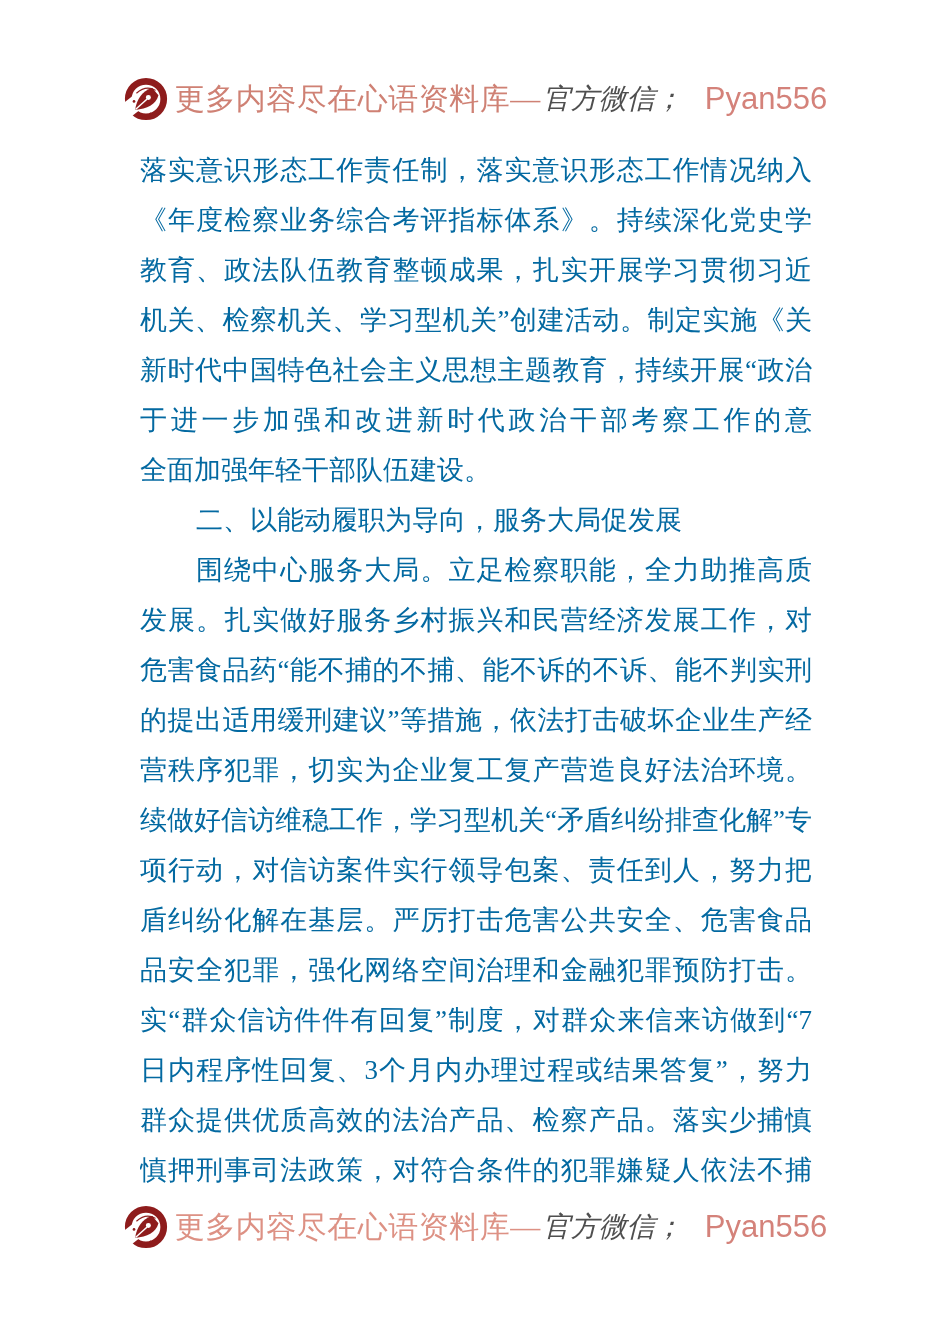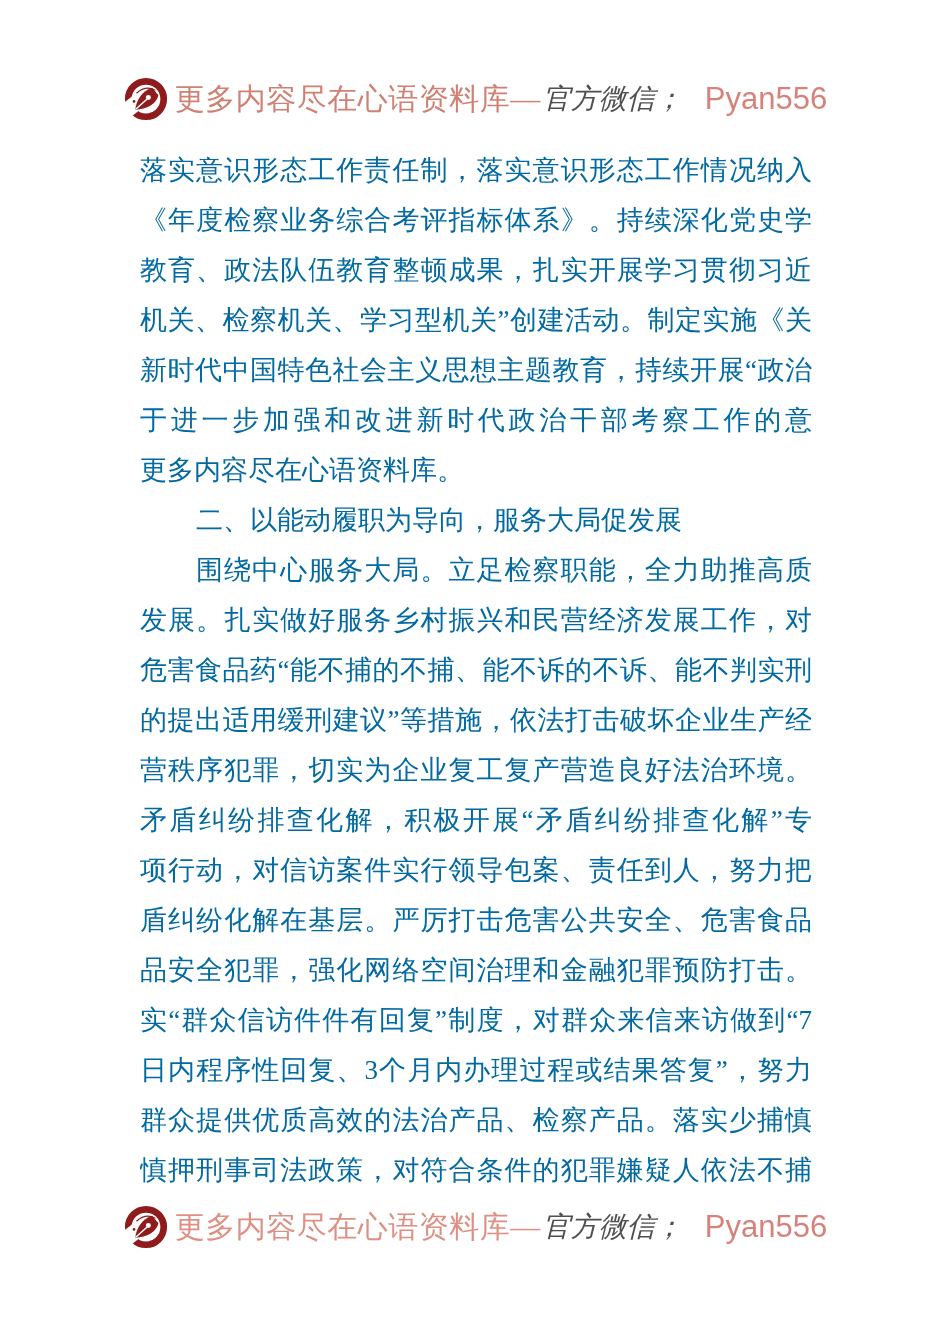--- a/index.html
+++ b/index.html
@@ -86,28 +86,28 @@
     <span class="brand-id">Pyan556</span>
   </div>
 
   <main class="content">
       <div class="line fill">落实意识形态工作责任制，落实意识形态工作情况纳入</div>
       <div class="line fill">《年度检察业务综合考评指标体系》。持续深化党史学习</div>
       <div class="line fill">教育、政法队伍教育整顿成果，扎实开展学习贯彻习近平</div>
       <div class="line fill">机关、检察机关、学习型机关”创建活动。制定实施《关</div>
       <div class="line fill">新时代中国特色社会主义思想主题教育，持续开展“政治</div>
       <div class="line fill">于进一步加强和改进新时代政治干部考察工作的意见》，</div>
-      <div class="line">更多内容尽在心语资料库。</div>
+      <div class="line">全面加强年轻干部队伍建设。</div>
       <div class="line indent">二、以能动履职为导向，服务大局促发展</div>
       <div class="line fill indent">围绕中心服务大局。立足检察职能，全力助推高质量</div>
       <div class="line fill">发展。扎实做好服务乡村振兴和民营经济发展工作，对涉</div>
       <div class="line fill">危害食品药“能不捕的不捕、能不诉的不诉、能不判实刑</div>
       <div class="line fill">的提出适用缓刑建议”等措施，依法打击破坏企业生产经</div>
       <div class="line fill">营秩序犯罪，切实为企业复工复产营造良好法治环境。持</div>
-      <div class="line fill">矛盾纠纷排查化解，积极开展“矛盾纠纷排查化解”专</div>
+      <div class="line fill">续做好信访维稳工作，学习型机关“矛盾纠纷排查化解”专</div>
       <div class="line fill">项行动，对信访案件实行领导包案、责任到人，努力把矛</div>
       <div class="line fill">盾纠纷化解在基层。严厉打击危害公共安全、危害食品药</div>
       <div class="line fill">品安全犯罪，强化网络空间治理和金融犯罪预防打击。落</div>
       <div class="line fill">实“群众信访件件有回复”制度，对群众来信来访做到“7</div>
       <div class="line fill">日内程序性回复、3个月内办理过程或结果答复”，努力为</div>
       <div class="line fill">群众提供优质高效的法治产品、检察产品。落实少捕慎诉</div>
       <div class="line fill">慎押刑事司法政策，对符合条件的犯罪嫌疑人依法不捕不</div>
     </main>
 
   <div class="brandbar bottom">

